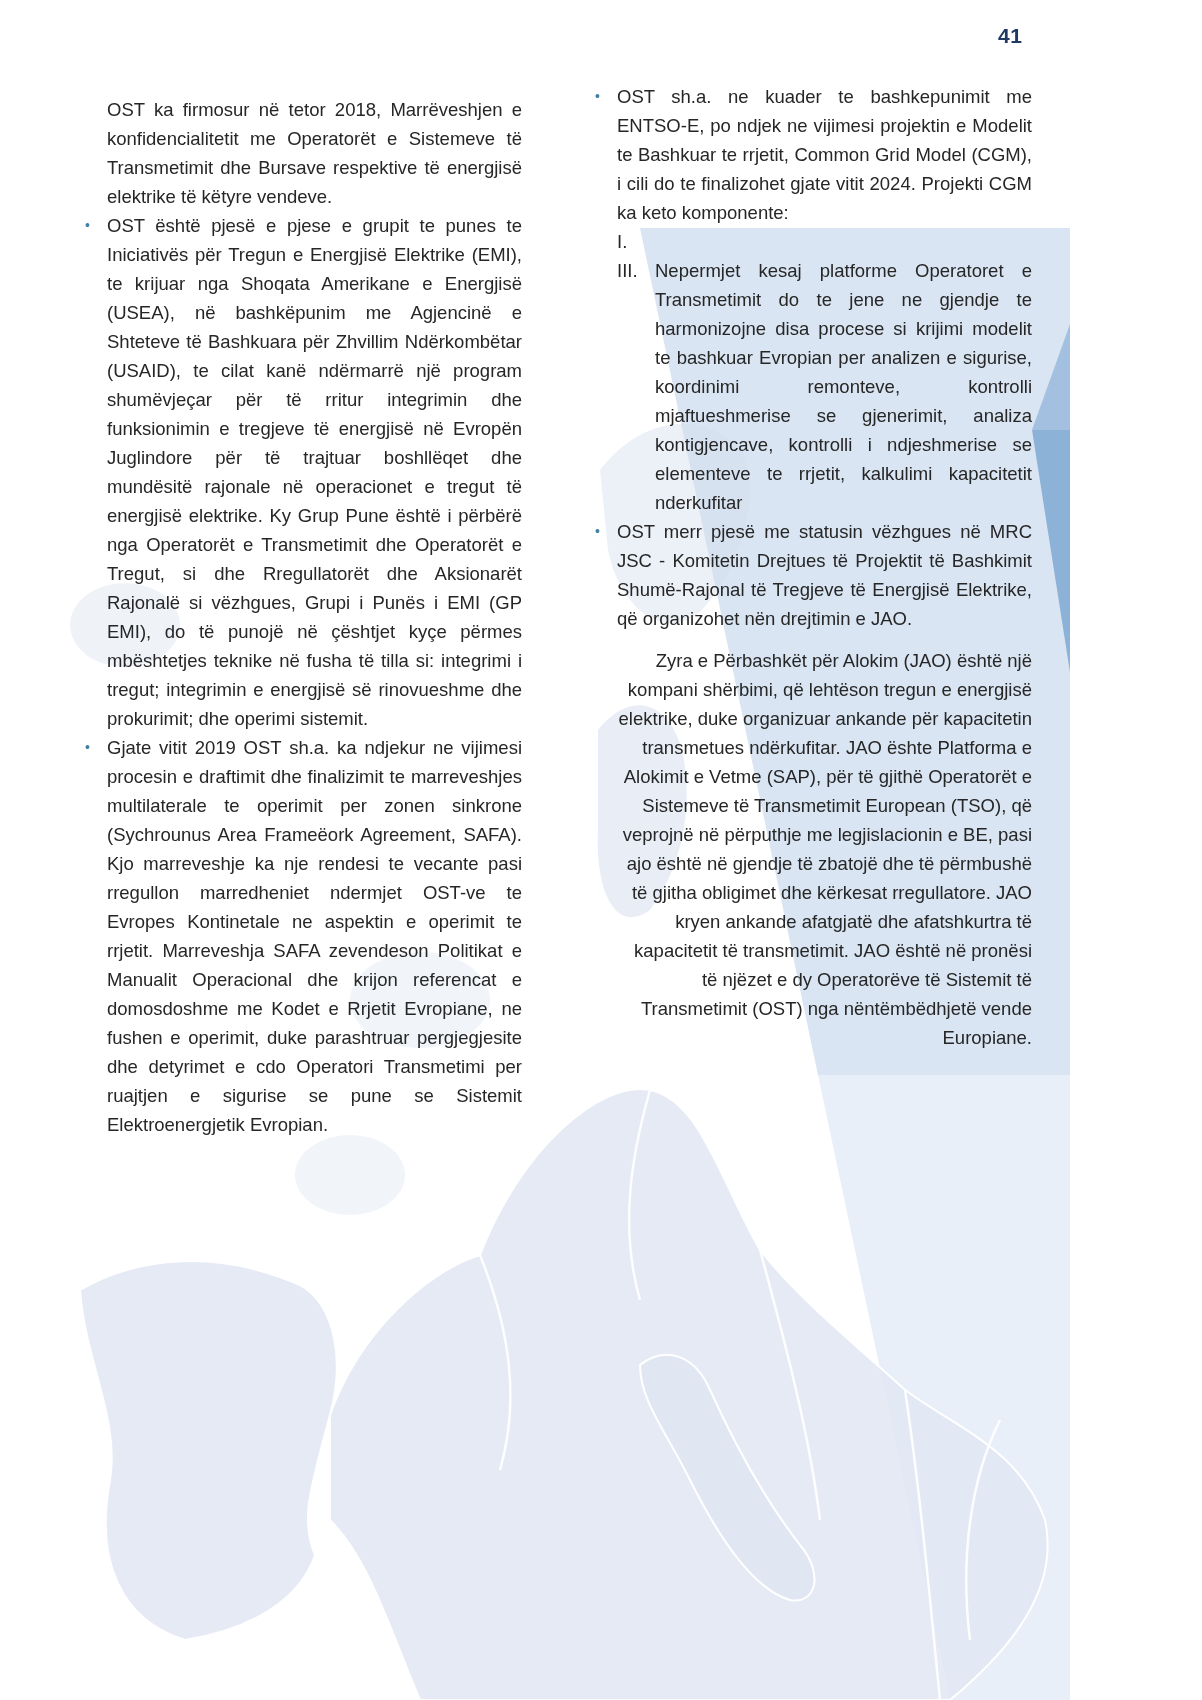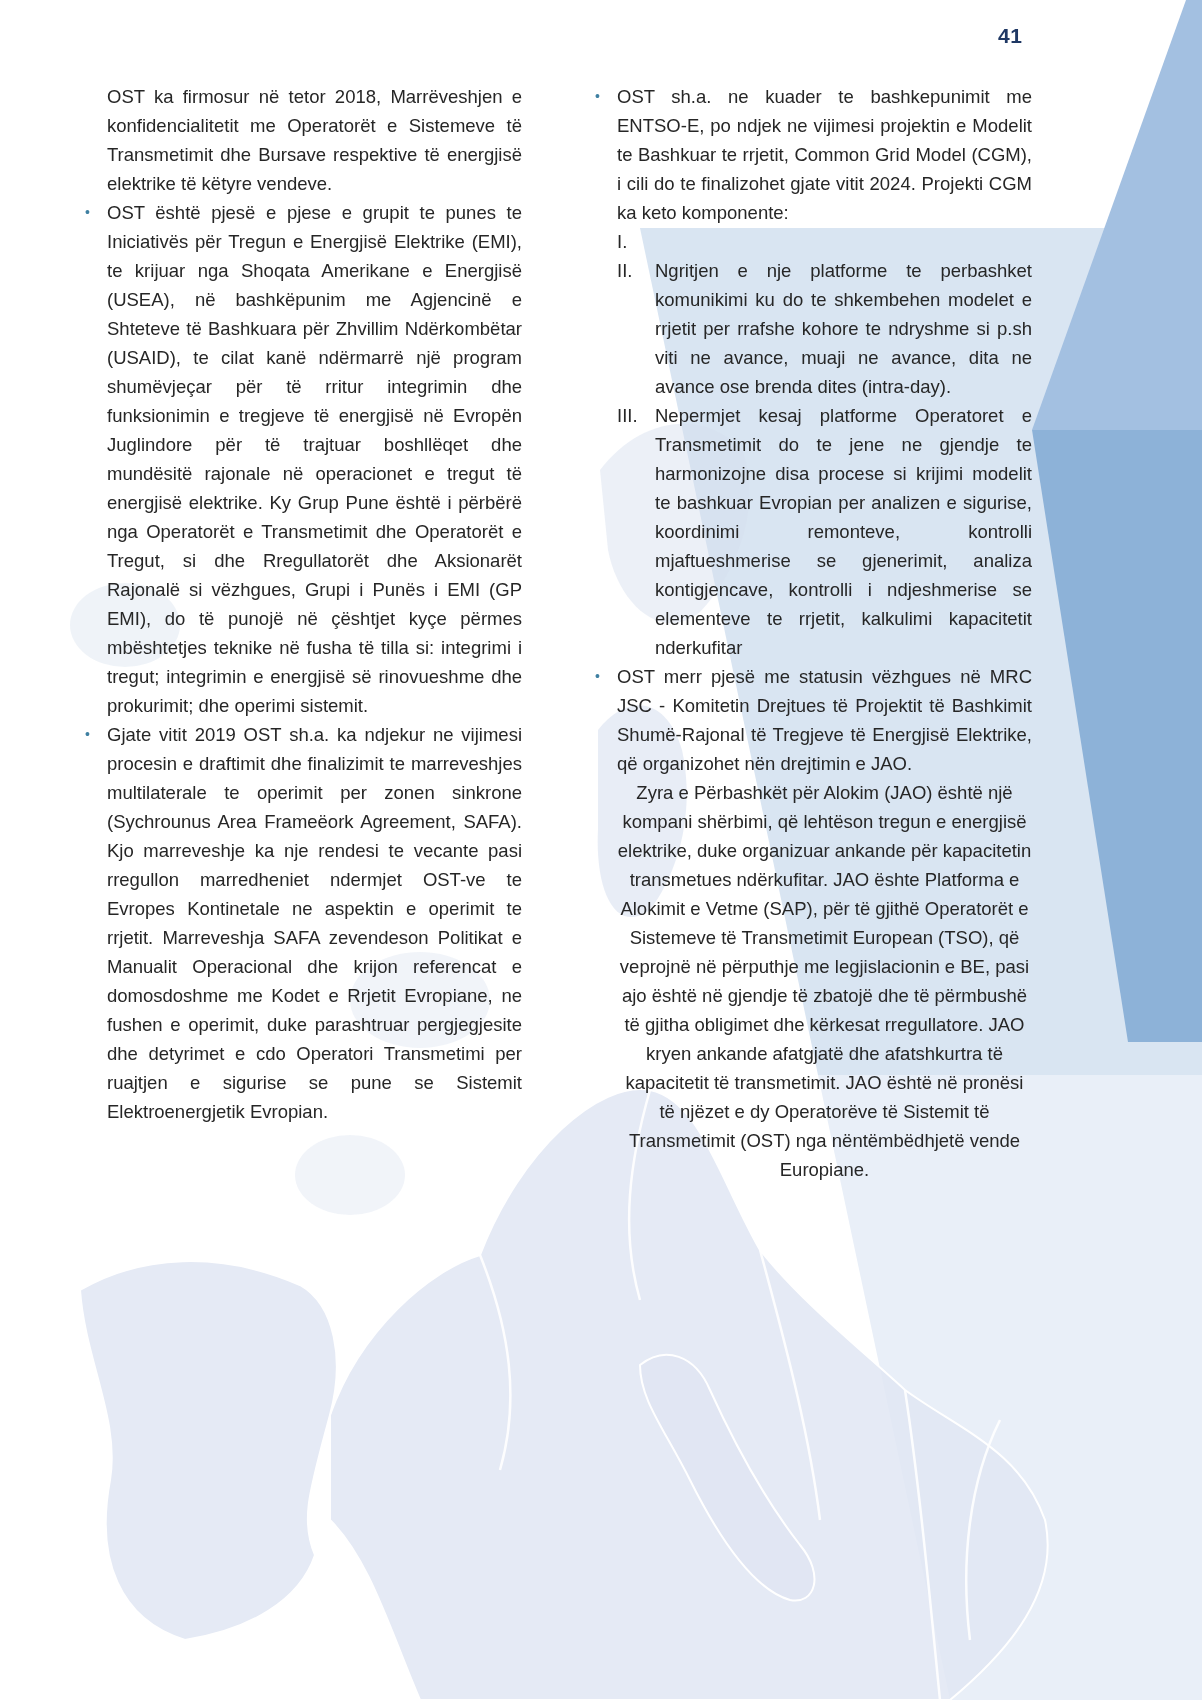--- a/index.html
+++ b/index.html
@@ -1,43 +1,43 @@
 <!DOCTYPE html>
 <html><head>
 <meta charset="utf-8">
 <style>
   html,body{margin:0;padding:0;background:#ffffff;}
   .page{
     position:relative;
-    width:1202px;height:1700px;
+    width:1070px;height:1700px;
     background:#ffffff;
     overflow:hidden;
     font-family:"Liberation Sans", sans-serif;
     color:#262626;
   }
   .decor{position:absolute;left:0;top:0;width:1202px;height:1700px;pointer-events:none;}
   .page-number{
     position:absolute;left:998px;top:24px;width:46px;
     font-size:21px;font-weight:bold;color:#1f3864;letter-spacing:.5px;
   }
   .col{position:absolute;top:82px;width:437px;font-size:18.5px;line-height:29px;}
   .col-left{left:85px;}
   .col-right{left:595px;}
-  .para{text-align:justify;}
+  .para{text-align:justify;margin-top:13px;}
   .indented{padding-left:22px;}
   .bullet-item{display:flex;align-items:flex-start;}
   .bullet-marker{
     flex:0 0 22px;width:22px;color:#3f80a2;font-size:14px;line-height:29px;
     text-align:left;user-select:none;
   }
   .bullet-text{flex:1;text-align:justify;}
   .roman-item{display:flex;align-items:flex-start;padding-left:22px;}
   .roman-numeral{flex:0 0 38px;width:38px;}
   .roman-text{flex:1;text-align:justify;}
-  .ragged{text-align:center;}
+  .ragged{text-align:right;}
   .continued{margin-left:22px;}
 </style>
 </head>
 <body>
 
 <div class="page">
 
   <svg class="decor" viewBox="0 0 1202 1700" xmlns="http://www.w3.org/2000/svg" aria-hidden="true">
 
     <polygon points="640,228 1202,228 1202,1075 818,1075" fill="#d9e5f2"></polygon>
@@ -88,24 +88,20 @@
     <div class="bullet-item">
       <span class="bullet-marker">•</span>
       <div class="bullet-text">OST sh.a. ne kuader te bashkepunimit me ENTSO-E, po ndjek ne vijimesi projektin e Modelit te Bashkuar te rrjetit, Common Grid Model (CGM), i cili do te finalizohet gjate vitit 2024. Projekti CGM ka keto komponente:</div>
     </div>
 
     <div>
       <div class="roman-item">
         <span class="roman-numeral">I.</span>
       </div>
       <div class="roman-item">
-        <span class="roman-numeral">II.</span>
-        <div class="roman-text">Ngritjen e nje platforme te perbashket komunikimi ku do te shkembehen modelet e rrjetit per rrafshe kohore te ndryshme si p.sh viti ne avance, muaji ne avance, dita ne avance ose brenda dites (intra-day).</div>
-      </div>
-      <div class="roman-item">
         <span class="roman-numeral">III.</span>
         <div class="roman-text">Nepermjet kesaj platforme Operatoret e Transmetimit do te jene ne gjendje te harmonizojne disa procese si krijimi modelit te bashkuar Evropian per analizen e sigurise, koordinimi remonteve, kontrolli mjaftueshmerise se gjenerimit, analiza kontigjencave, kontrolli i ndjeshmerise se elementeve te rrjetit, kalkulimi kapacitetit nderkufitar</div>
       </div>
     </div>
 
     <div class="bullet-item">
       <span class="bullet-marker">•</span>
       <div class="bullet-text">OST merr pjesë me statusin vëzhgues në MRC JSC - Komitetin Drejtues të Projektit të Bashkimit Shumë-Rajonal të Tregjeve të Energjisë Elektrike, që organizohet nën drejtimin e JAO.</div>
     </div>
     <div class="para ragged continued">Zyra e Përbashkët për Alokim (JAO) është një kompani shërbimi, që lehtëson tregun e energjisë elektrike, duke organizuar ankande për kapacitetin transmetues ndërkufitar. JAO ështe Platforma e Alokimit e Vetme (SAP), për të gjithë Operatorët e Sistemeve të Transmetimit European (TSO), që veprojnë në përputhje me legjislacionin e BE, pasi ajo është në gjendje të zbatojë dhe të përmbushë të gjitha obligimet dhe kërkesat rregullatore. JAO kryen ankande afatgjatë dhe afatshkurtra të kapacitetit të transmetimit. JAO është në pronësi të njëzet e dy Operatorëve të Sistemit të Transmetimit (OST) nga nëntëmbëdhjetë vende Europiane.</div>

